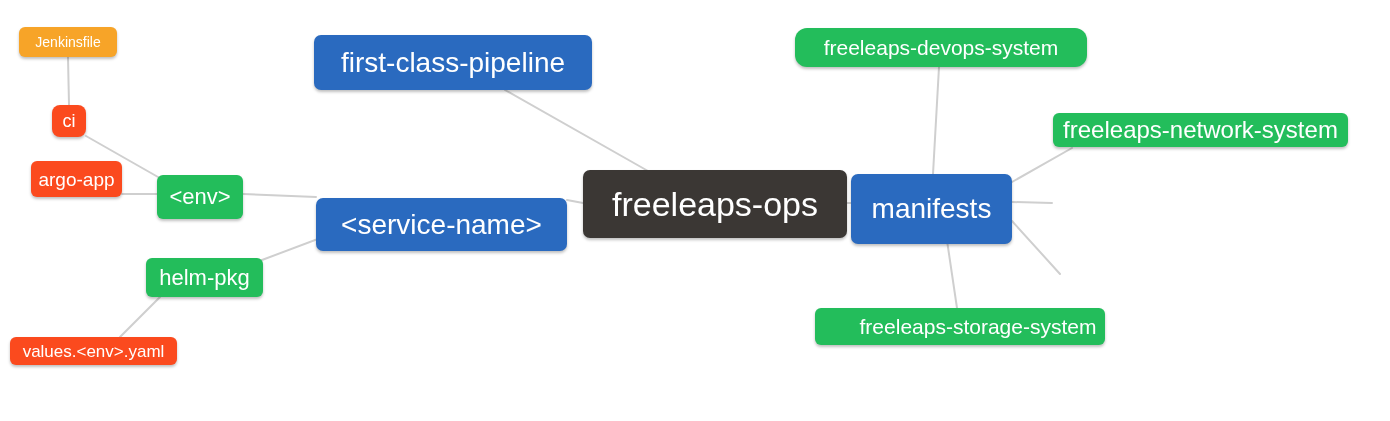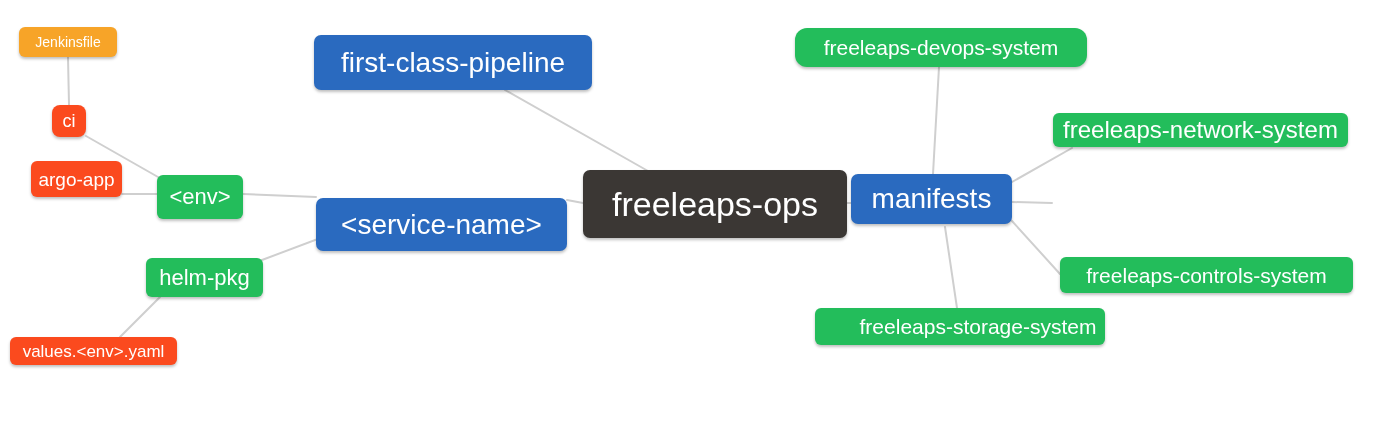--- a/index.html
+++ b/index.html
@@ -80,24 +80,23 @@
   <div class="node green" style="left:146px; top:258px; width:117px; height:39px; font-size:22px;">helm-pkg</div>
 
   <div class="node red" style="left:10px;  top:337px; width:167px; height:28px; font-size:17px;">values.&lt;env&gt;.yaml</div>
 
   <div class="node blue big" style="left:314px; top:35px;  width:278px; height:55px; font-size:28px;">first-class-pipeline</div>
 
   <div class="node blue big" style="left:316px; top:172px; width:251px; height:53px; font-size:28px;margin-top:26px;">&lt;service-name&gt;</div>
 
   <div class="node dark big" style="left:583px; top:170px; width:264px; height:68px; font-size:34px;">freeleaps-ops</div>
 
-  <div class="node blue big" style="left:851px; top:174px; width:161px; height:50px; font-size:28px;text-align:center;">manifests</div>
+  <div class="node blue big" style="left:851px; top:174px; width:161px; height:70px; font-size:28px;text-align:center;">manifests</div>
 
   <div class="node green" style="left:795px;  top:28px;  width:292px; height:39px; font-size:21px;border-radius:12px;">freeleaps-devops-system</div>
 
   <div class="node green" style="left:1053px; top:113px; width:295px; height:34px; font-size:24px;">freeleaps-network-system</div>
 
 
-  <div class="node green" style="left:1060px; top:257px; width:293px; height:36px; font-size:21px;">freeleaps-controls-system</div>
 
   <div class="node green" style="left:815px;  top:308px; width:290px; height:37px; font-size:21px;padding-left:36px;">freeleaps-storage-system</div>
 
 </div>
 
 </body></html>

